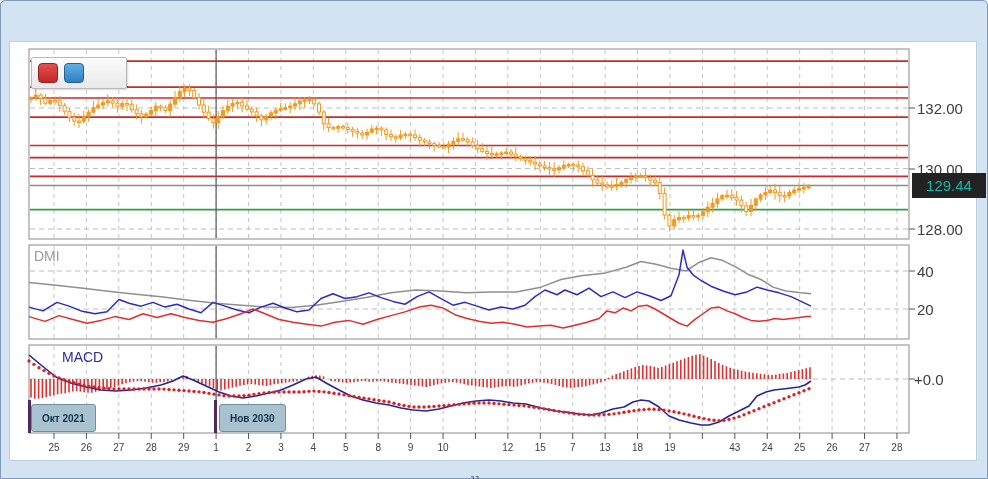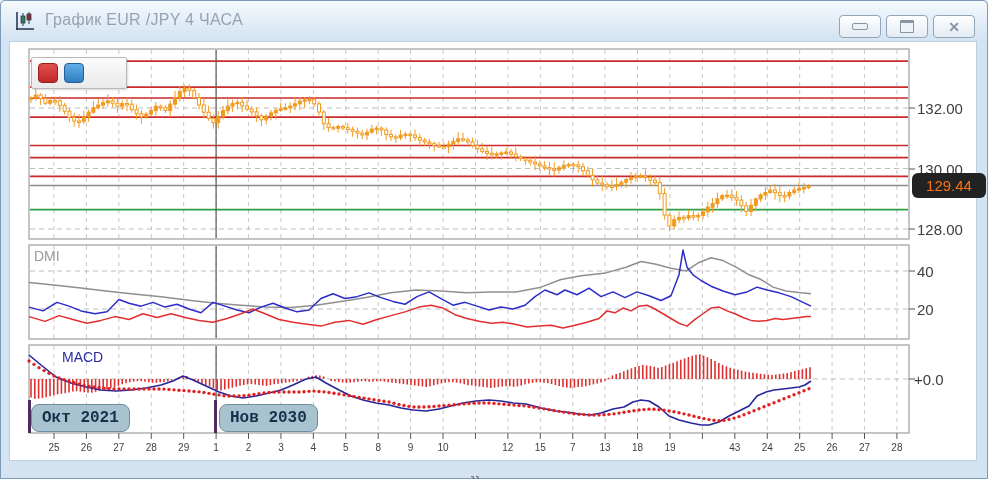--- a/index.html
+++ b/index.html
@@ -15,62 +15,40 @@
     background:linear-gradient(#ffffff,#e3ebf3);display:flex;align-items:center;justify-content:center;
     box-sizing:border-box;cursor:default;}
   .glyph-min{width:14px;height:5px;border:1px solid #8795a5;border-radius:2px;background:#eef3f8;}
   .glyph-restore{width:12px;height:9px;border:1px solid #8795a5;border-top:3px solid #8795a5;border-radius:1px;background:#eef3f8;}
   .glyph-close{color:#8795a5;font-size:14px;font-weight:bold;line-height:1;}
   .client{position:absolute;left:8px;top:40px;right:10px;bottom:17px;background:#ffffff;
     border:1px solid #bccfdf;box-sizing:border-box;}
   svg.chart{position:absolute;left:0;top:0;}
   .axis-label{position:absolute;left:916px;transform:translateY(-50%);font-size:15px;color:#3d3d3d;}
   .price-badge{position:absolute;left:911px;top:172px;width:74px;height:25px;background:#222222;
-    color:#f97316;font-size:15px;display:flex;align-items:center;justify-content:center;z-index:5;border-radius:6px;}
+    color:#14b8a6;font-size:15px;display:flex;align-items:center;justify-content:center;z-index:5;}
   .panel-label-dmi{position:absolute;left:33px;top:247px;font-size:14px;color:#9a9a9a;}
   .panel-label-macd{position:absolute;left:33px;top:348px;font-size:14px;color:#2b2b9e;margin-left:28px;}
   .toolbox{position:absolute;left:30px;top:56px;width:96px;height:32px;background:linear-gradient(#fcfcfc,#e9e9e9);
     border:1px solid #b9b9b9;border-radius:2px;box-shadow:1px 1px 2px rgba(0,0,0,.15);display:flex;
     align-items:center;padding-left:6px;gap:6px;box-sizing:border-box;z-index:4;}
   .toolbtn{width:20px;height:20px;border-radius:4px;box-sizing:border-box;cursor:default;}
   .toolbtn.red{background:linear-gradient(#e05050,#c22727);border:1px solid #992020;}
   .toolbtn.blue{background:linear-gradient(#62aee6,#2f7fc2);border:1px solid #235e96;}
   .month-badge{position:absolute;top:403px;height:26px;padding:0 10px;background:#a9c2d0;
-    border:1px solid #6e8fa2;border-radius:8px;color:#13324b;font-size:16px;font-weight:bold;
-    display:flex;align-items:center;z-index:3;font-family:Liberation Mono, monospace;}
+    border:1px solid #6e8fa2;border-radius:3px;color:#13324b;font-size:10px;font-weight:bold;
+    display:flex;align-items:center;z-index:3;}
   .month-bar{position:absolute;top:399px;height:33px;width:3px;background:#4e2a5e;z-index:3;}
   .x-label{position:absolute;top:441px;transform:translateX(-50%);font-size:10px;color:#3f3f3f;}
   .bottom-strip{position:absolute;left:2px;right:2px;bottom:2px;height:14px;background:#d3e3f2;}
 </style>
 </head>
 <body>
 
 <div class="window">
-  <div class="titlebar">
-    <svg class="title-icon" viewBox="0 0 22 22">
-      <line x1="3" y1="2" x2="3" y2="20" stroke="#2a3a55" stroke-width="1.6"></line>
-      <line x1="2" y1="19" x2="20" y2="19" stroke="#2a3a55" stroke-width="1.6"></line>
-      <line x1="9" y1="3" x2="9" y2="16" stroke="#2a3a55" stroke-width="1"></line>
-      <rect x="7" y="6" width="4" height="7" fill="#3a7a4a" stroke="#2a3a55" stroke-width="0.8"></rect>
-      <line x1="15" y1="2" x2="15" y2="14" stroke="#2a3a55" stroke-width="1"></line>
-      <rect x="13" y="4" width="4" height="6" fill="#8a2a2a" stroke="#2a3a55" stroke-width="0.8"></rect>
-    </svg>
-    <div class="title-text">График EUR /JPY  4 ЧАСА</div>
-    <div class="winbtns">
-      <div class="winbtn">
-          <div class="glyph-min"></div>
-        </div>
-      <div class="winbtn">
-          <div class="glyph-restore"></div>
-        </div>
-      <div class="winbtn">
-          <div class="glyph-close">✕</div>
-        </div>
-    </div>
-  </div>
 
   <div class="client"></div>
 
   <svg class="chart" id="chart-svg" width="988" height="479">
       <rect x="28" y="48" width="880" height="190" fill="#ffffff" stroke="#8a8a8a" stroke-width="1"></rect>
       <rect x="28" y="244" width="880" height="94" fill="#ffffff" stroke="#8a8a8a" stroke-width="1"></rect>
       <rect x="28" y="344" width="880" height="88" fill="#ffffff" stroke="#8a8a8a" stroke-width="1"></rect>
       <line x1="53" y1="49" x2="53" y2="237" stroke="#c6c6c6" stroke-width="1" stroke-dasharray="4 4"></line>
       <line x1="85.42" y1="49" x2="85.42" y2="237" stroke="#c6c6c6" stroke-width="1" stroke-dasharray="4 4"></line>
       <line x1="117.84" y1="49" x2="117.84" y2="237" stroke="#c6c6c6" stroke-width="1" stroke-dasharray="4 4"></line>

